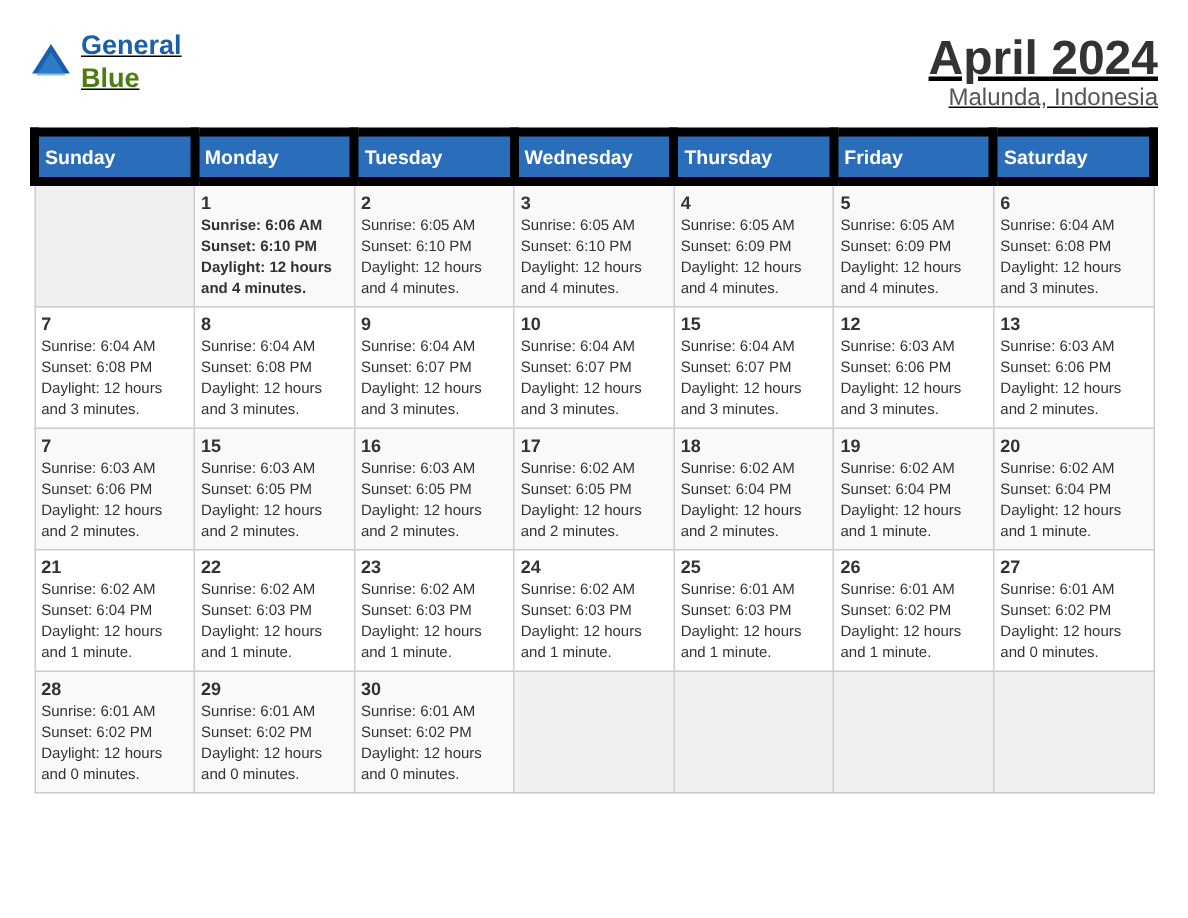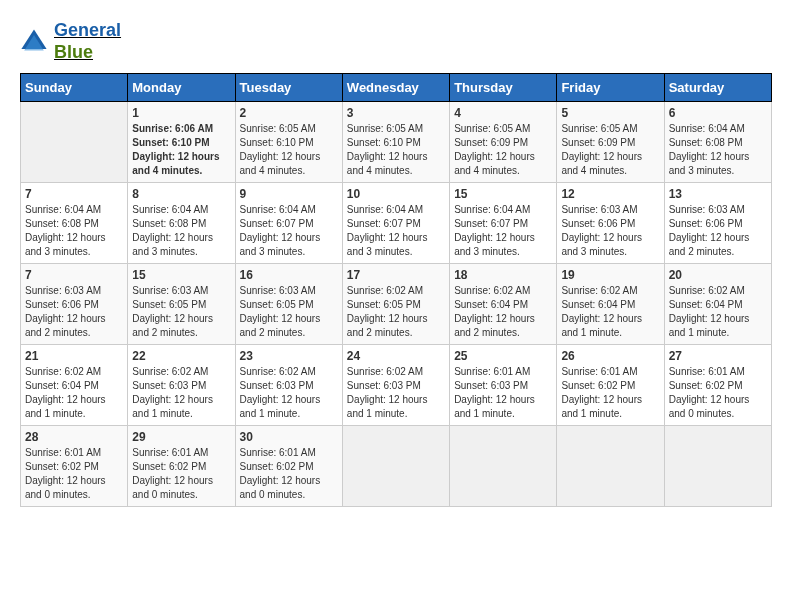--- a/index.html
+++ b/index.html
@@ -52,21 +52,21 @@
       border-collapse: collapse;
       table-layout: fixed;
     }
     thead tr th {
       background-color: #2a6ebb;
       color: white;
       font-size: 13px;
       font-weight: bold;
       padding: 6px 4px;
       text-align: left;
-      border: 1px solid #000000;
+      border: 6px solid #000000;
     }
     tbody tr td {
       border: 1px solid #ccc;
       vertical-align: top;
       padding: 4px 4px;
       font-size: 10.5px;
       color: #333;
       background: #fff;
       height: 80px;
     }
@@ -95,20 +95,24 @@
   <div class="logo">
     <svg class="logo-icon" viewBox="0 0 40 40">
       <polygon points="20,2 38,30 2,30" fill="#1a5fa8"></polygon>
       <polygon points="20,10 34,32 6,32" fill="#3a8fd8" opacity="0.6"></polygon>
     </svg>
     <div class="logo-text">
       <span>General</span><br>
       <span style="color:#4d7c0f;">Blue</span>
     </div>
   </div>
+  <div class="title-block">
+    <div class="main-title">April 2024</div>
+    <div class="subtitle">Malunda, Indonesia</div>
+  </div>
 </div>
 
 <table>
   <thead>
     <tr>
     <th>Sunday</th>
         <th>Monday</th>
         <th>Tuesday</th>
         <th>Wednesday</th>
         <th>Thursday</th>

